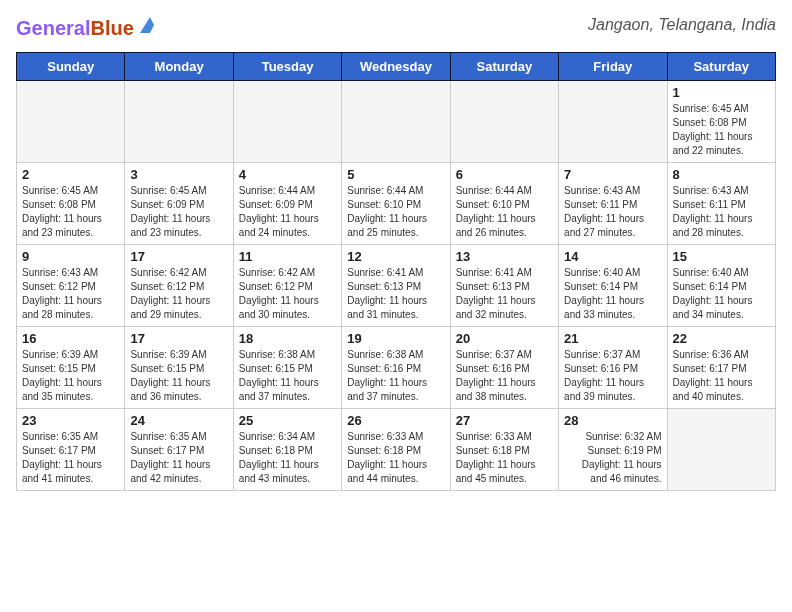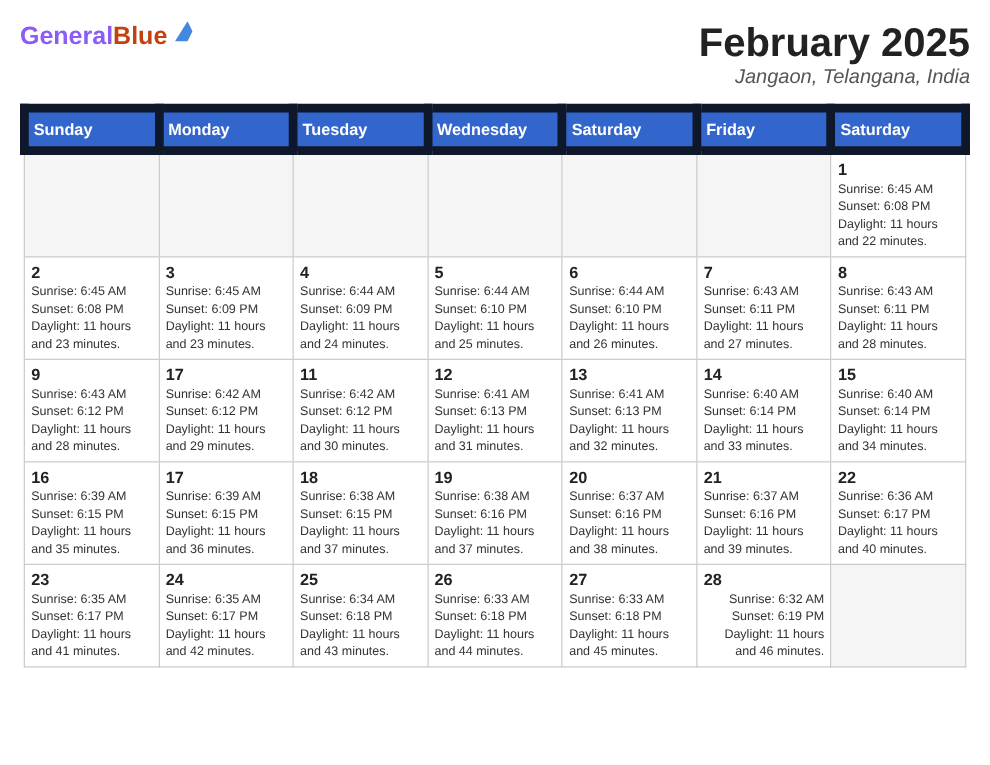--- a/index.html
+++ b/index.html
@@ -44,22 +44,22 @@
       width: 100%;
       border-collapse: collapse;
       border: 1px solid #ccc;
     }
     .calendar th {
       background: #3366cc;
       color: #fff;
       font-size: 13px;
       font-weight: bold;
       padding: 6px 4px;
-      text-align: left;
-      border: 7px solid #0f172a;
+      text-align: center;
+      border: 1px solid #0f172a;
     }
     .calendar td {
       vertical-align: top;
       border: 1px solid #ccc;
       padding: 4px 5px;
       width: 108px;
       min-height: 80px;
       background: #fff;
       font-size: 10.5px;
       color: #333;
@@ -87,21 +87,20 @@
     <div style="display:flex; align-items:center;">
       <span class="logo-text">
         <span style="color:#8b5cf6; font-size:20px; font-weight:bold;">General</span><span style="color:#c2410c; font-size:20px; font-weight:bold;">Blue</span>
       </span>
       <svg width="18" height="18" viewBox="0 0 18 18" style="margin-left:2px; margin-top:-4px;">
         <polygon points="4,16 14,16 18,8 14,0" fill="#4488dd"></polygon>
       </svg>
     </div>
   </div>
   <div class="title-section">
-    <div class="month-title">February 2025</div>
     <div class="location">Jangaon, Telangana, India</div>
   </div>
 </div>
 
 <table class="calendar">
   <thead>
     <tr>
     <th>Sunday</th>
         <th>Monday</th>
         <th>Tuesday</th>

